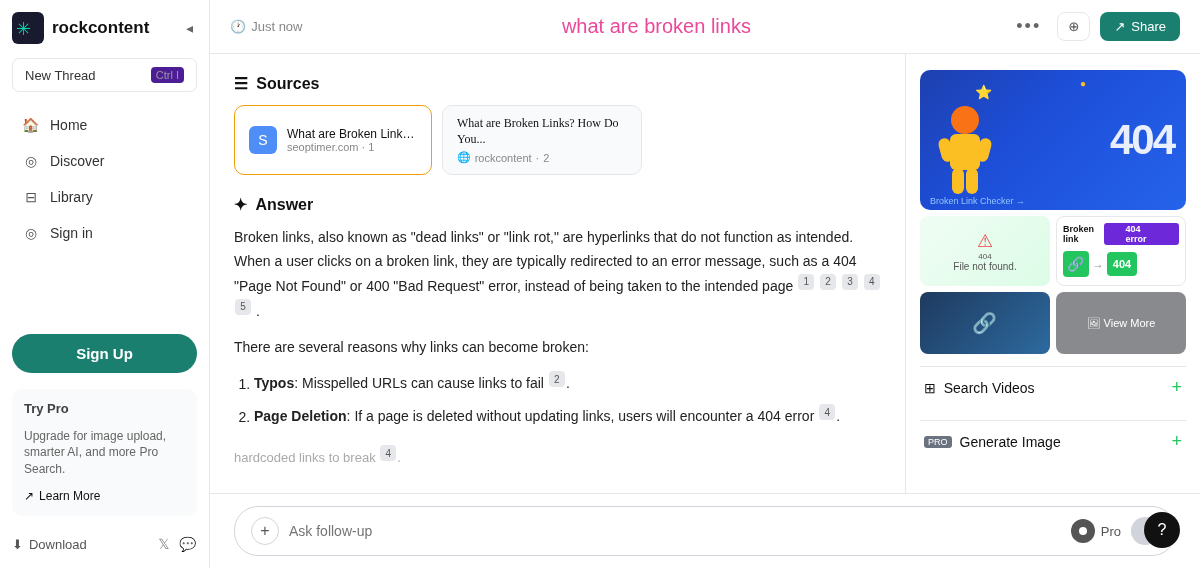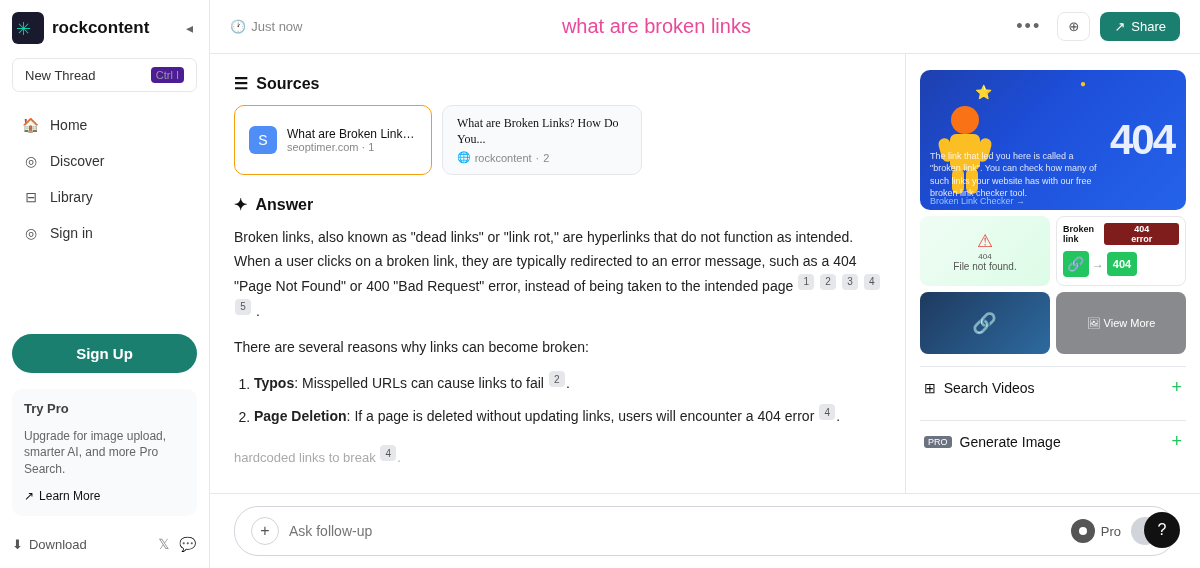--- a/index.html
+++ b/index.html
@@ -575,27 +575,26 @@
       gap: 2px;
     }
 
     .broken-link-label {
       font-size: 9px;
       font-weight: 600;
       color: #111;
     }
 
     .error-badge {
-      background: #7f1d1d;
+      background: #6d28d9;
       color: #fff;
       font-size: 9px;
       border-radius: 3px;
       padding: 1px 21px;
       font-weight: 600;
-      text-align: center;
     }
 
     .broken-arrow {
       display: flex;
       align-items: center;
       gap: 3px;
     }
 
     .chain-icon {
       width: 26px;
@@ -879,21 +878,20 @@
             <rect x="20" y="34" width="30" height="36" rx="6" fill="#fbbf24"></rect>
             <rect x="10" y="38" width="12" height="24" rx="6" fill="#fbbf24" transform="rotate(-15 16 50)"></rect>
             <rect x="48" y="38" width="12" height="24" rx="6" fill="#fbbf24" transform="rotate(15 54 50)"></rect>
             <rect x="22" y="68" width="12" height="26" rx="6" fill="#fbbf24"></rect>
             <rect x="36" y="68" width="12" height="26" rx="6" fill="#fbbf24"></rect>
           </svg>
           <div class="img-404-overlay">404</div>
 
           <div style="position:absolute;top:14px;left:55px;font-size:14px;">⭐</div>
           <div style="position:absolute;top:8px;right:100px;font-size:10px;color:#fbbf24;">●</div>
-          <div class="img-card-text">The link that led you here is called a "broken link". You can check how many of such links your website has with our free broken link checker tool.</div>
           <div class="img-link-text">Broken Link Checker →</div>
         </div>
 
         <div class="img-small img-small-1">
           <div class="flow-diagram">
             <div class="flow-box">
               <div style="font-size:18px;color:#ef4444;">⚠</div>
               <div>404</div>
               <div style="font-size:10px;">File not found.</div>
             </div>

